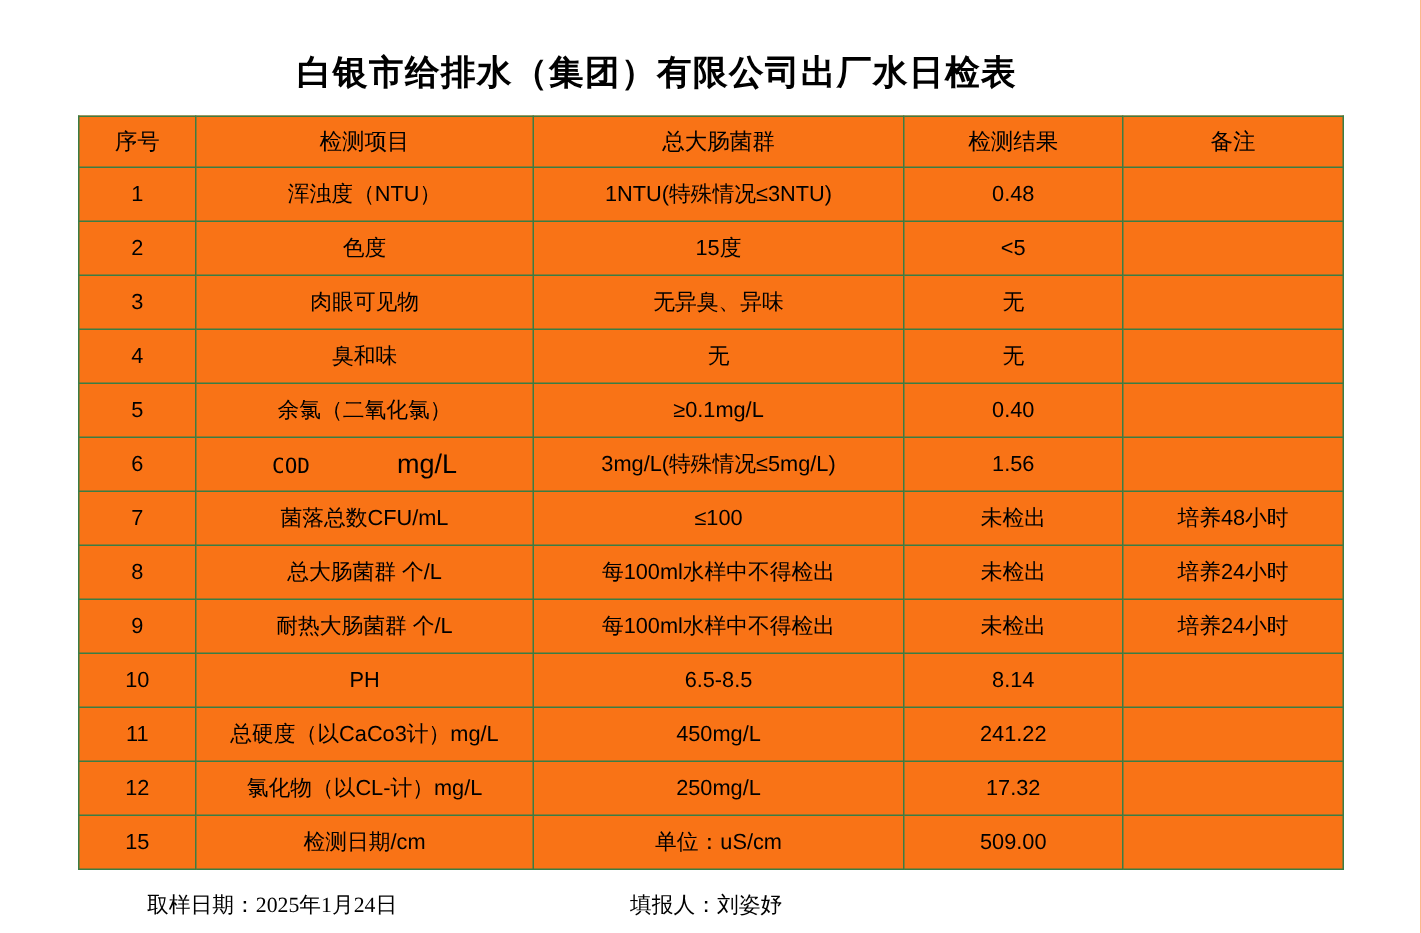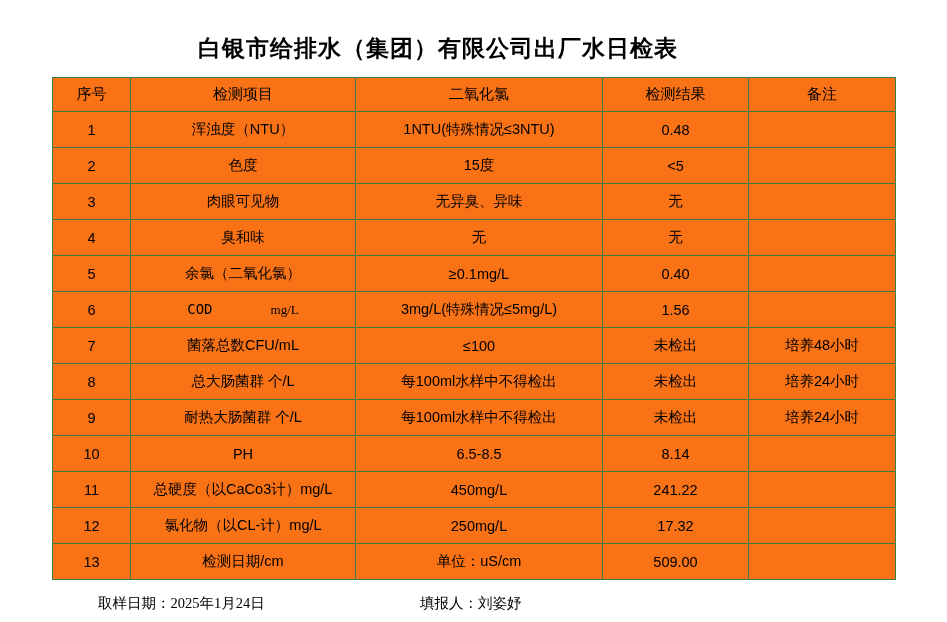--- a/index.html
+++ b/index.html
@@ -62,21 +62,21 @@
     font-size: 13.5px;
   }
   .cn {
     font-family: "Liberation Sans", sans-serif;
     font-size: 14.5px;
   }
   .item-cod {
     display: inline-block;
   }
   .item-cod .lbl { font-family: "DejaVu Sans Mono", monospace; font-size: 14px; }
-  .item-cod .unit { font-family: Liberation Serif, serif; font-size: 13px; padding-left: 58px; }
+  .item-cod .unit { font-family: Liberation Sans, sans-serif; font-size: 18px; padding-left: 58px; }
   .footer {
     display: flex;
     padding: 0 56px;
     margin-top: 14px;
     font-size: 14.5px;
     font-family: Liberation Serif, serif;
   }
   .footer .f1 { width: 300px; text-align: left; padding-left: 42px;}
   .footer .f2 { width: 300px; text-align: left; }
   .footer .f3 { flex: 1; text-align: left; padding-left: 22px;}
@@ -94,21 +94,21 @@
         <col class="c1">
           <col class="c2">
           <col class="c3">
           <col class="c4">
           <col class="c5">
       </colgroup>
       <thead>
         <tr>
           <td>序号</td>
           <td>检测项目</td>
-          <td>二氧化氯</td>
+          <td>总大肠菌群</td>
           <td>检测结果</td>
           <td>备注</td>
         </tr>
       </thead>
       <tbody>
         <tr>
           <td class="mono">1</td>
           <td class="cn">浑浊度（NTU）</td>
           <td class="mono">1NTU(特殊情况≤3NTU)</td>
           <td class="mono">0.48</td>
@@ -187,21 +187,21 @@
           <td class="cn"></td>
         </tr>
         <tr>
           <td class="mono">12</td>
           <td class="cn">氯化物（以CL-计）mg/L</td>
           <td class="mono">250mg/L</td>
           <td class="mono">17.32</td>
           <td class="cn"></td>
         </tr>
         <tr>
-          <td class="mono">13</td>
+          <td class="mono">15</td>
           <td class="cn">检测日期/cm</td>
           <td class="cn">单位：uS/cm</td>
           <td class="mono">509.00</td>
           <td class="cn"></td>
         </tr>
       </tbody>
     </table>
   </div>
 
   <div class="footer">

